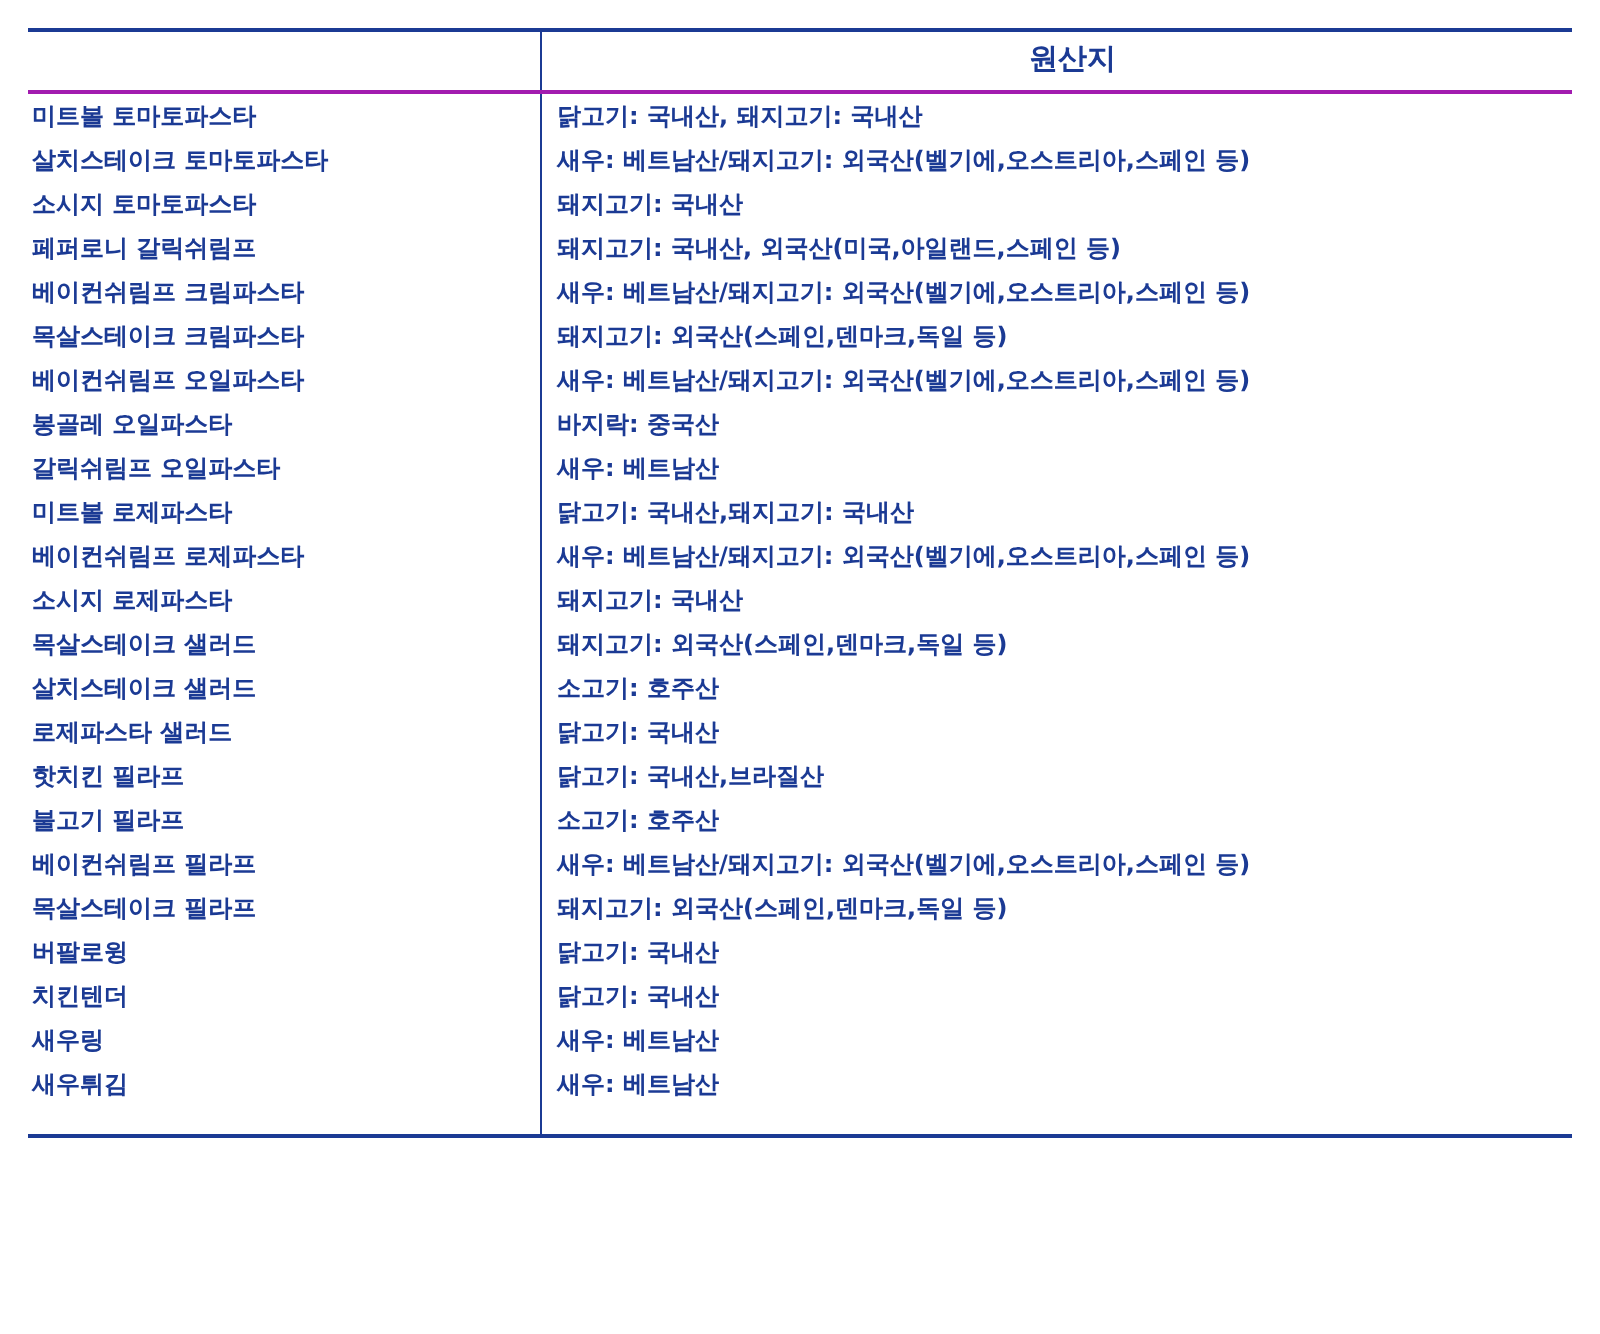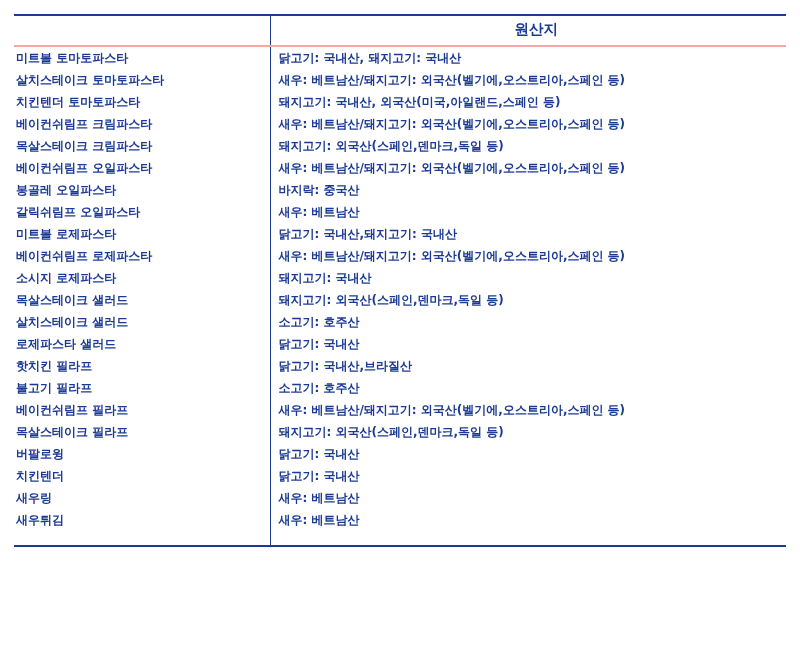--- a/index.html
+++ b/index.html
@@ -21,21 +21,21 @@
   }
   .origin-table col.c-menu { width: 256px; }
   .origin-table col.c-origin { width: 516px; }
 
   .origin-table thead th {
     font-size: 14.5px;
     font-weight: bold;
     color: #1b3a94;
     padding: 4px 0 6px 16px;
     border-top: 2px solid #1b3a94;
-    border-bottom: 2px solid #fca5a5;
+    border-bottom: 2px solid #a21caf;
     text-align: center;
   }
   .origin-table thead th.blank-head {
     border-right: 1.5px solid #1b3a94;
   }
 
   .origin-table tbody td {
     font-size: 12px;
     font-weight: bold;
     color: #1b3a94;
@@ -73,21 +73,25 @@
   <tbody id="table-body">
       <tr>
         <td class="menu-cell">미트볼 토마토파스타</td>
         <td class="origin-cell">닭고기: 국내산, 돼지고기: 국내산</td>
       </tr>
       <tr>
         <td class="menu-cell">살치스테이크 토마토파스타</td>
         <td class="origin-cell">새우: 베트남산/돼지고기: 외국산(벨기에,오스트리아,스페인 등)</td>
       </tr>
       <tr>
-        <td class="menu-cell">치킨텐더 토마토파스타</td>
+        <td class="menu-cell">소시지 토마토파스타</td>
+        <td class="origin-cell">돼지고기: 국내산</td>
+      </tr>
+      <tr>
+        <td class="menu-cell">페퍼로니 갈릭쉬림프</td>
         <td class="origin-cell">돼지고기: 국내산, 외국산(미국,아일랜드,스페인 등)</td>
       </tr>
       <tr>
         <td class="menu-cell">베이컨쉬림프 크림파스타</td>
         <td class="origin-cell">새우: 베트남산/돼지고기: 외국산(벨기에,오스트리아,스페인 등)</td>
       </tr>
       <tr>
         <td class="menu-cell">목살스테이크 크림파스타</td>
         <td class="origin-cell">돼지고기: 외국산(스페인,덴마크,독일 등)</td>
       </tr>

